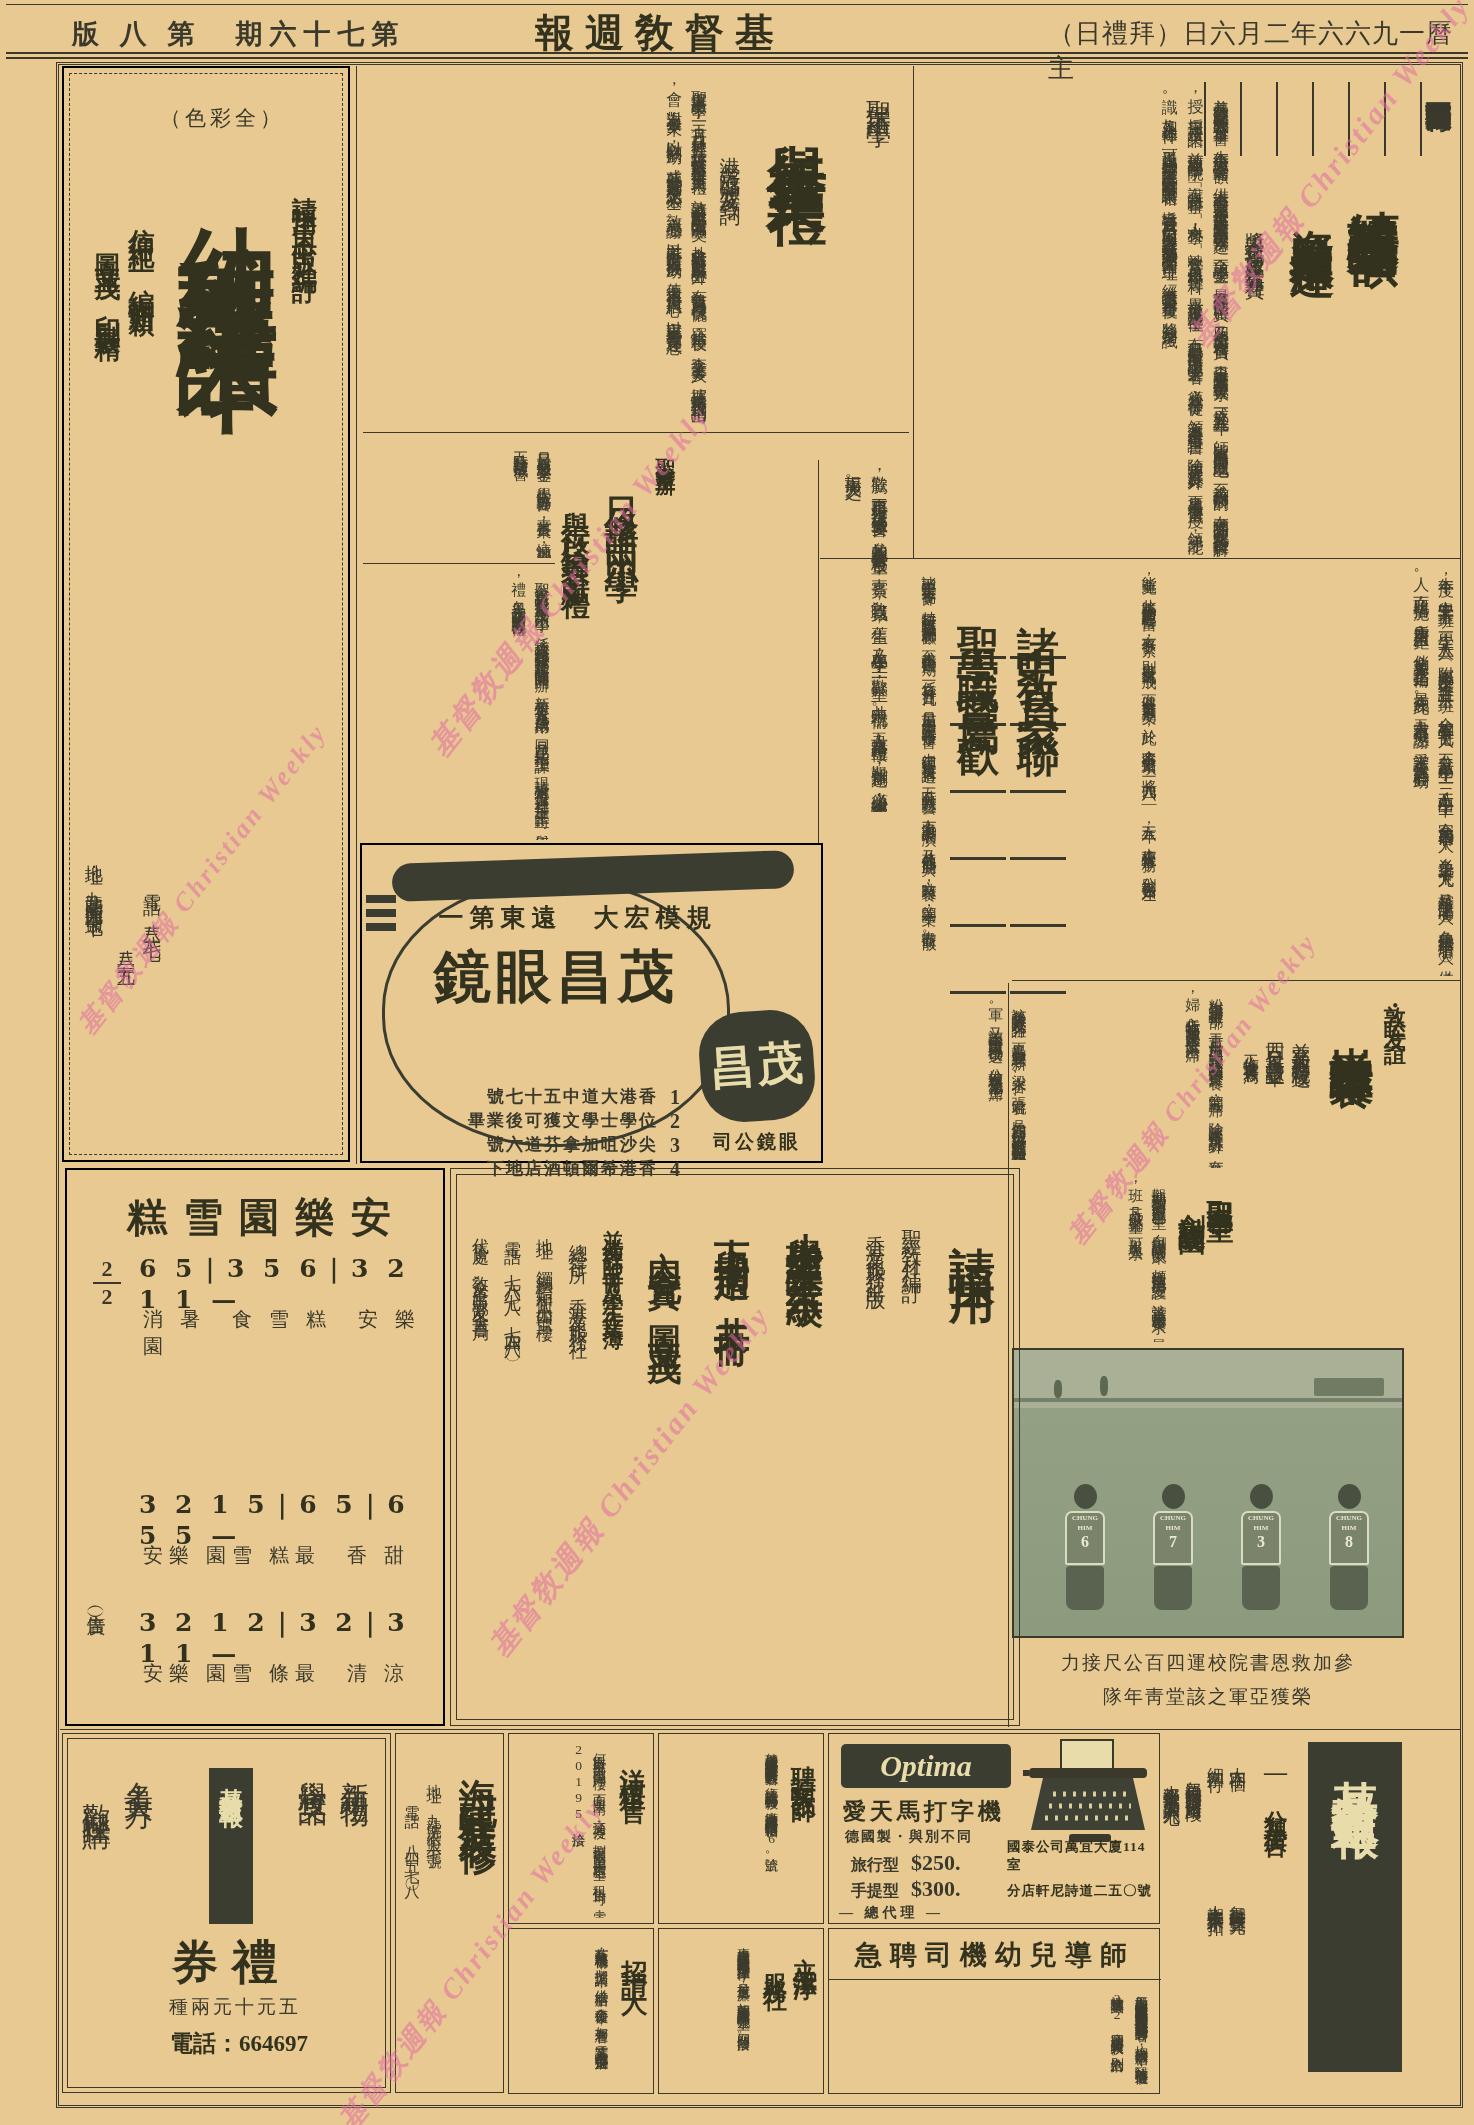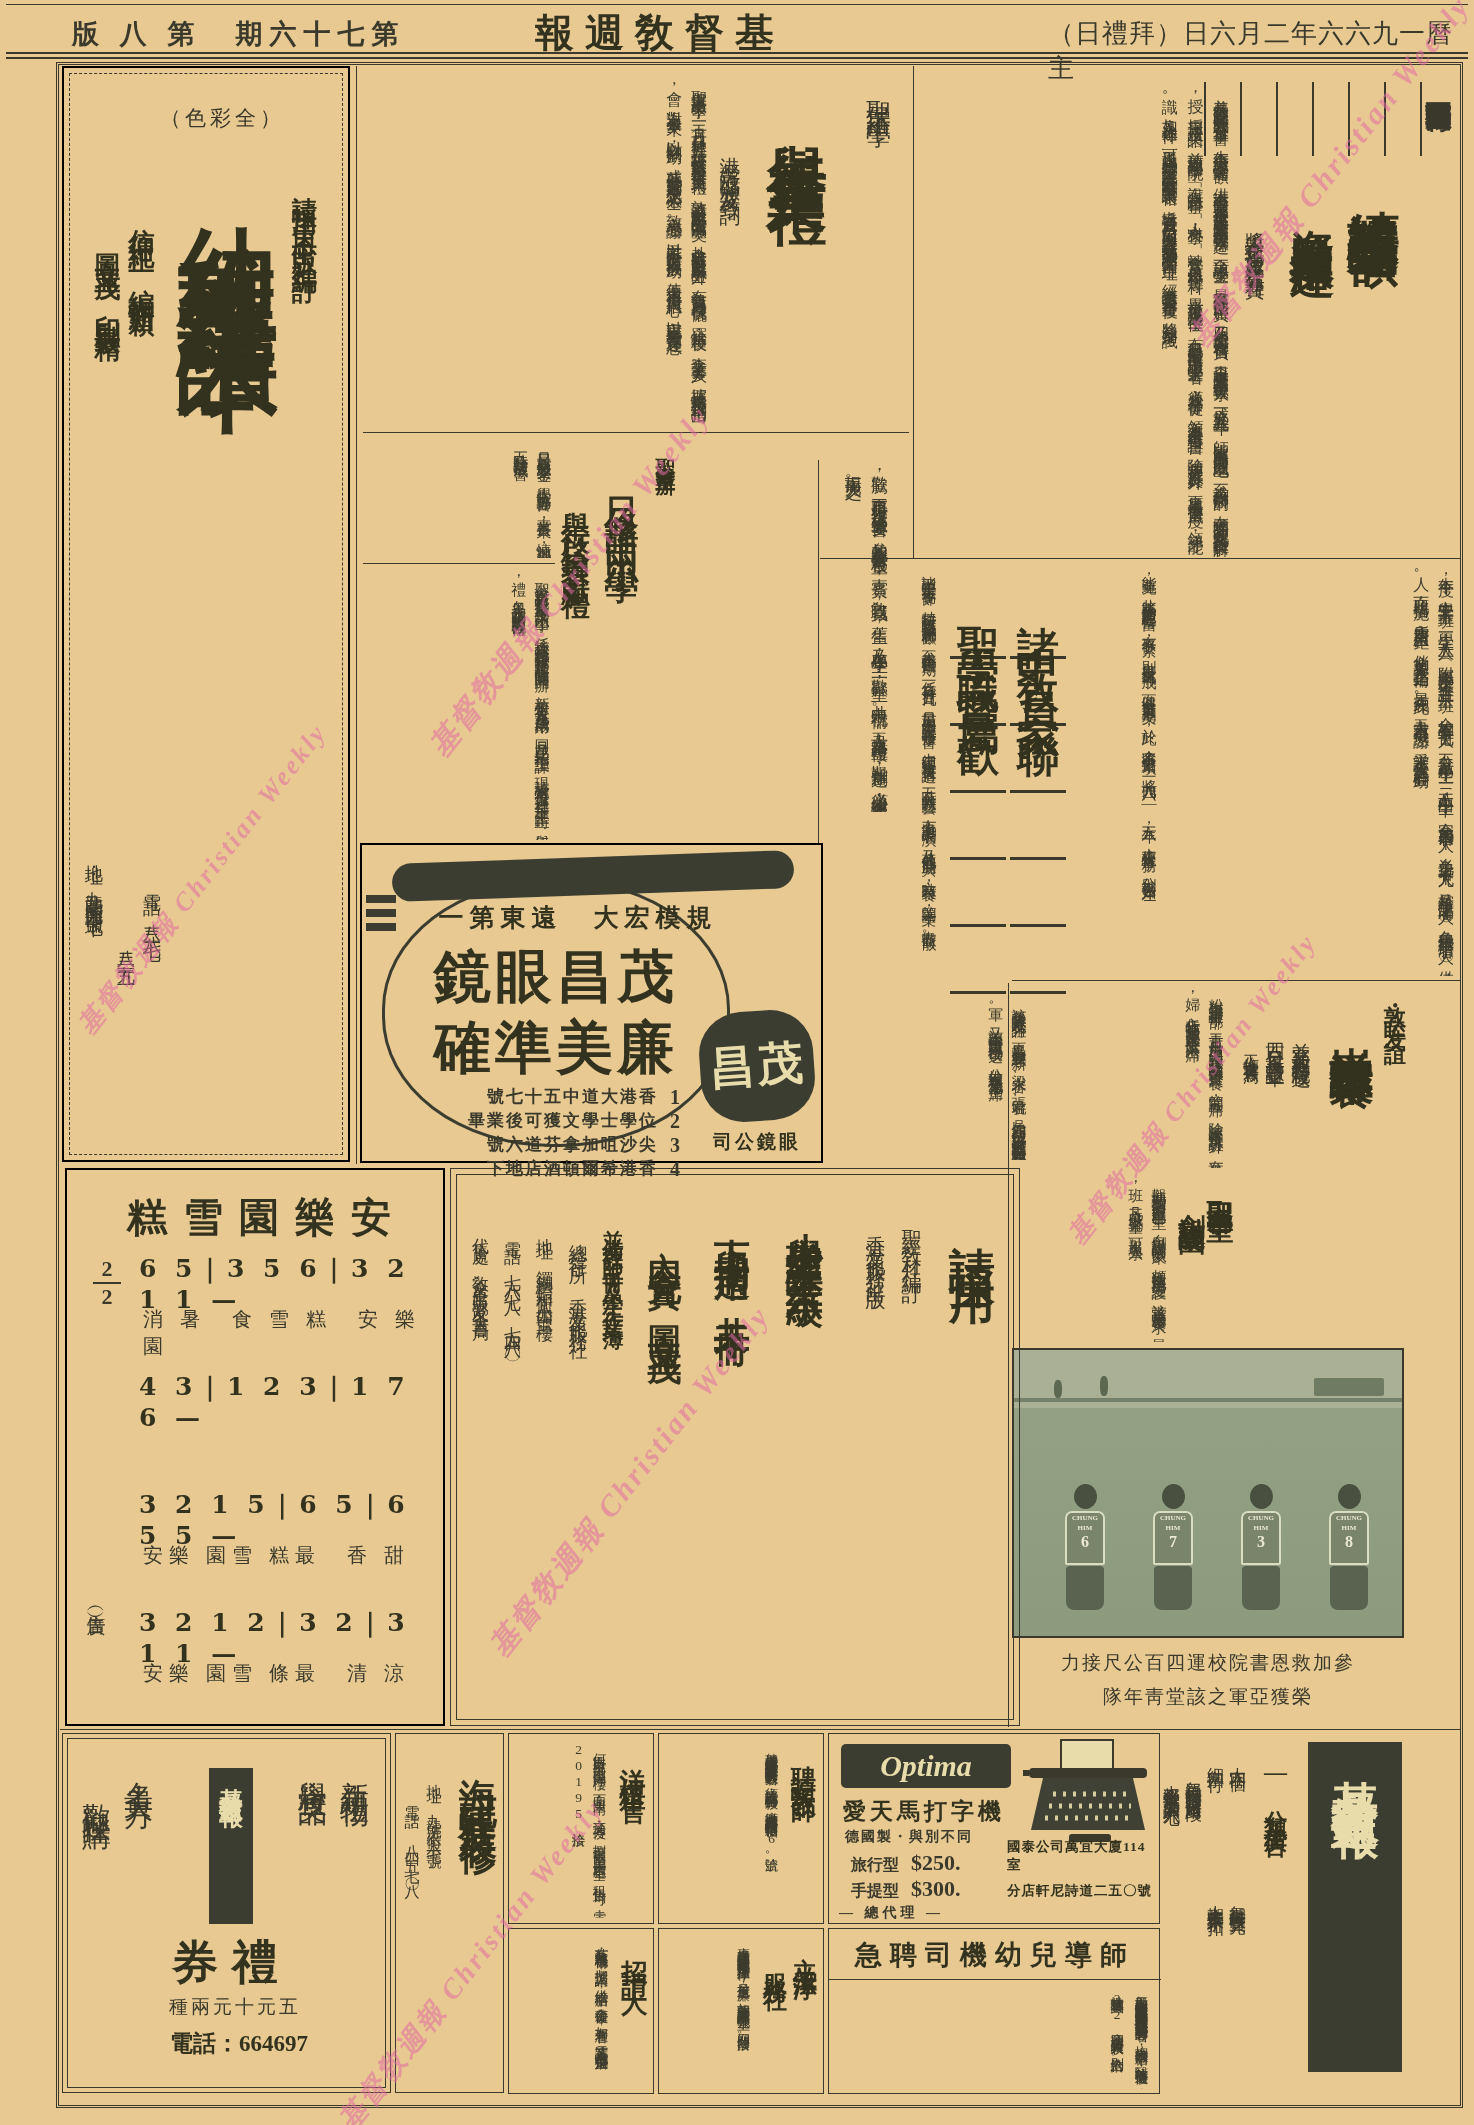--- a/index.html
+++ b/index.html
@@ -87,21 +87,20 @@
   <div class="vbody" style="left:363px;top:570px;width:190px;height:270px;font-size:15px">聖公會設在彩虹邨之日修小學及靜山小學，係該會爲紀念鄭日修牧師及霍靜山牧師而開辦，新校舍于去年九月建成啟用，同月並已正式招生上課。現該校定本月十五日（禮拜二）下午三時正，舉行啓鑰及奉獻典禮，各界人士屆時將應邀觀禮云。</div>
 
   <div class="box" style="left:360px;top:843px;width:463px;height:320px">
     <div class="abs dark" style="left:4px;top:50px;width:30px;height:8px"></div>
     <div class="abs dark" style="left:4px;top:64px;width:30px;height:8px"></div>
     <div class="abs dark" style="left:4px;top:78px;width:30px;height:8px"></div>
     <div class="abs" style="left:30px;top:12px;width:402px;height:38px;background:#3c3d31;border-radius:22px;transform:rotate(-2deg)"></div>
     <div class="abs" style="left:20px;top:34px;width:348px;height:268px;border:3px solid #3c3d31;border-radius:170px/130px"></div>
     <div class="abs hl" style="left:66px;top:56px;width:300px;text-align:center;font-size:25px;letter-spacing:6px">一第東遠　大宏模規</div>
     <div class="abs hl" style="left:44px;top:94px;width:300px;text-align:center;font-size:57px;letter-spacing:4px;font-weight:900">鏡眼昌茂</div>
-    <div class="abs hl" style="left:44px;top:165px;width:300px;text-align:center;font-size:57px;letter-spacing:4px;font-weight:900">確準美廉</div>
     <div class="abs" style="left:58px;top:240px;width:262px">
       <div class="glassrow">
           <span>號七十五中道大港香</span>
           <b style="font-size:20px">1</b>
         </div>
       <div class="glassrow">
           <span>畢業後可獲文學士學位</span>
           <b style="font-size:20px">2</b>
         </div>
       <div class="glassrow">
@@ -173,21 +172,20 @@
   <div class="abs" style="left:1012px;top:1684px;width:392px;text-align:center;font-size:19px;letter-spacing:2px">隊年靑堂該之軍亞獲榮</div>
 
   <div class="box" style="left:65px;top:1168px;width:380px;height:558px">
     <div class="abs hl" style="left:60px;top:20px;width:280px;text-align:right;font-size:40px;letter-spacing:16px">糕雪園樂安</div>
     <div class="abs" style="left:26px;top:86px;width:28px;text-align:center">
       <div style="font-size:22px;font-weight:bold;border-bottom:2px solid #3a392c">2</div>
       <div style="font-size:22px;font-weight:bold">2</div>
     </div>
     <div class="abs hl" style="left:72px;top:82px;font-size:25px;letter-spacing:5px;font-family:'DejaVu Serif',serif">6 5｜3 5 6｜3 2 1 1 —</div>
     <div class="abs" style="left:76px;top:136px;font-size:20px;letter-spacing:6px">消 暑　食 雪 糕　安 樂 園</div>
-    <div class="abs hl" style="left:72px;top:200px;font-size:25px;letter-spacing:5px;font-family:'DejaVu Serif',serif">4 3｜1 2 3｜1 7 6 —</div>
     <div class="abs hl" style="left:72px;top:318px;font-size:25px;letter-spacing:5px;font-family:'DejaVu Serif',serif">3 2 1 5｜6 5｜6 5 5 —</div>
     <div class="abs" style="left:76px;top:372px;font-size:20px;letter-spacing:6px">安樂 園雪 糕最　香 甜</div>
     <div class="abs hl" style="left:72px;top:436px;font-size:25px;letter-spacing:5px;font-family:'DejaVu Serif',serif">3 2 1 2｜3 2｜3 1 1 —</div>
     <div class="abs" style="left:76px;top:490px;font-size:20px;letter-spacing:6px">安樂 園雪 條最　清 涼</div>
     <div class="v" style="left:16px;top:430px;height:110px;font-size:19px">（廣告）</div>
   </div>
 
   <div class="abs" style="left:450px;top:1168px;width:570px;height:558px;border:1.5px solid #3a392c;outline:1.5px solid #3a392c;outline-offset:-7px">
     <div class="v hl" style="left:490px;top:40px;height:230px;font-size:46px;letter-spacing:18px">請採用</div>
     <div class="v" style="left:448px;top:44px;height:330px;font-size:20px;letter-spacing:9px">聖經敎材社編訂</div>

